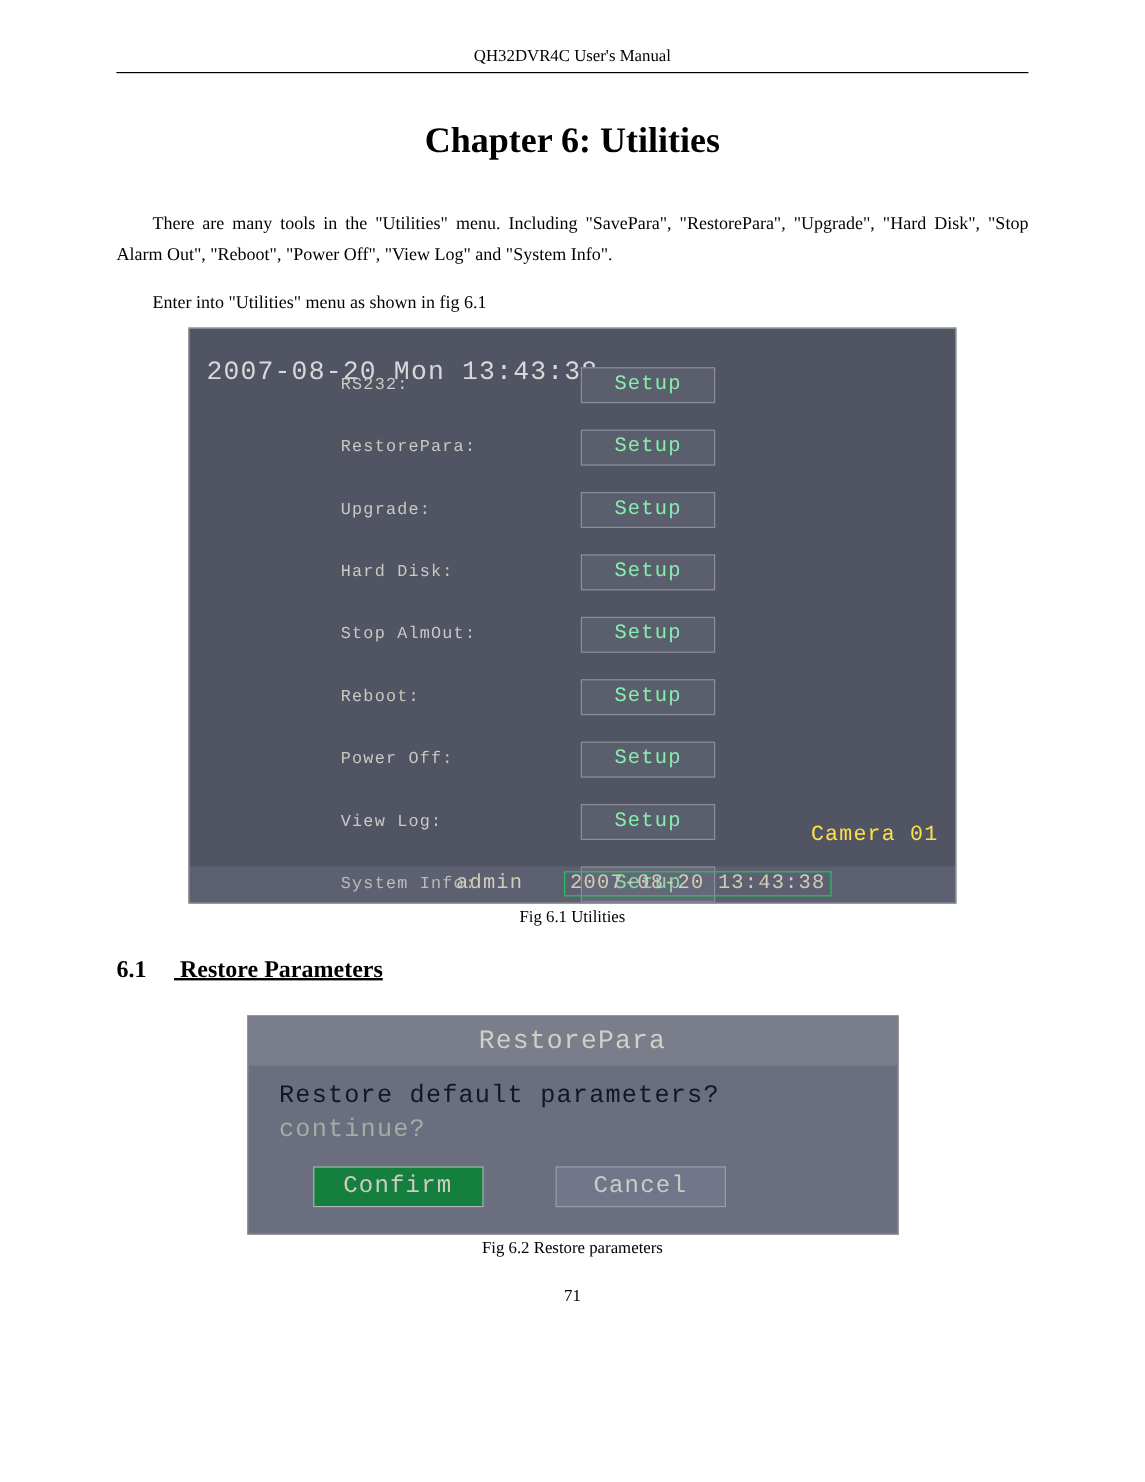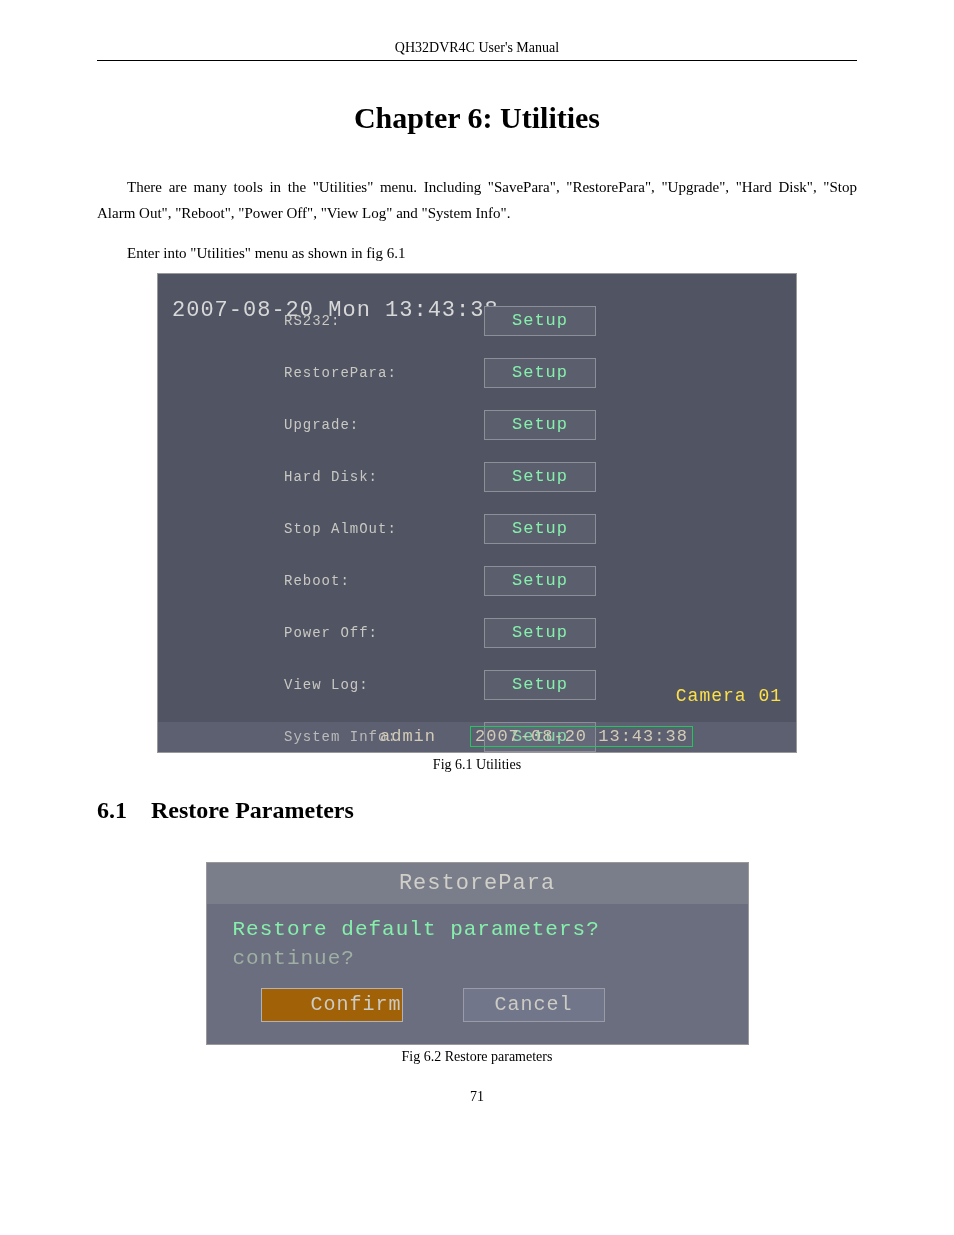--- a/index.html
+++ b/index.html
@@ -112,23 +112,24 @@
     letter-spacing: 1px;
     border: 1px solid #22c55e;
     padding: 0 4px;
   }
   .caption {
     text-align: center;
     font-size: 14px;
     margin: 4px 0 24px 0;
   }
   .section-title {
-    font-size: 24px;
+    font-size: 20px;
     font-weight: bold;
-    margin: 16px 0 38px 0;
+    margin: 16px 0 26px 0;
+    text-decoration: underline;
   }
   .sect-num { display: inline-block; width: 48px; }
   .screenshot2 {
     width: 543px;
     margin: 4px auto 2px auto;
     background: #6a6e7e;
     border: 1px solid #999;
     font-family: "Courier New", monospace;
     box-sizing: border-box;
   }
@@ -137,21 +138,21 @@
     color: #d0cfc8;
     font-size: 22px;
     padding: 8px 0;
     background: #7a7d8a;
     letter-spacing: 1px;
   }
   .ss2-body {
     padding: 14px 26px 22px 26px;
   }
   .ss2-line {
-    color: #86efac;
+    color: #0f172a;
     font-size: 21px;
     margin-bottom: 6px;
     letter-spacing: 1px;
   }
   .ss2-line2 {
     color: #a0afa4;
     font-size: 21px;
     margin-bottom: 18px;
     letter-spacing: 1px;
   }
@@ -164,21 +165,21 @@
     width: 140px;
     height: 32px;
     line-height: 32px;
     text-align: center;
     border: 1px solid #999ca6;
     background: #72768a;
     color: #cccbc4;
     font-size: 20px;
     letter-spacing: 1px;
   }
-  .ss2-button.hl { background: #a16207; border-color: #b0b2ba; text-align: right; }
+  .ss2-button.hl { background: #15803d; border-color: #b0b2ba; }
   .pagenum {
     text-align: center;
     font-size: 14px;
     margin-top: 20px;
   }
 </style>
 </head>
 <body>
 
 <div class="page">

